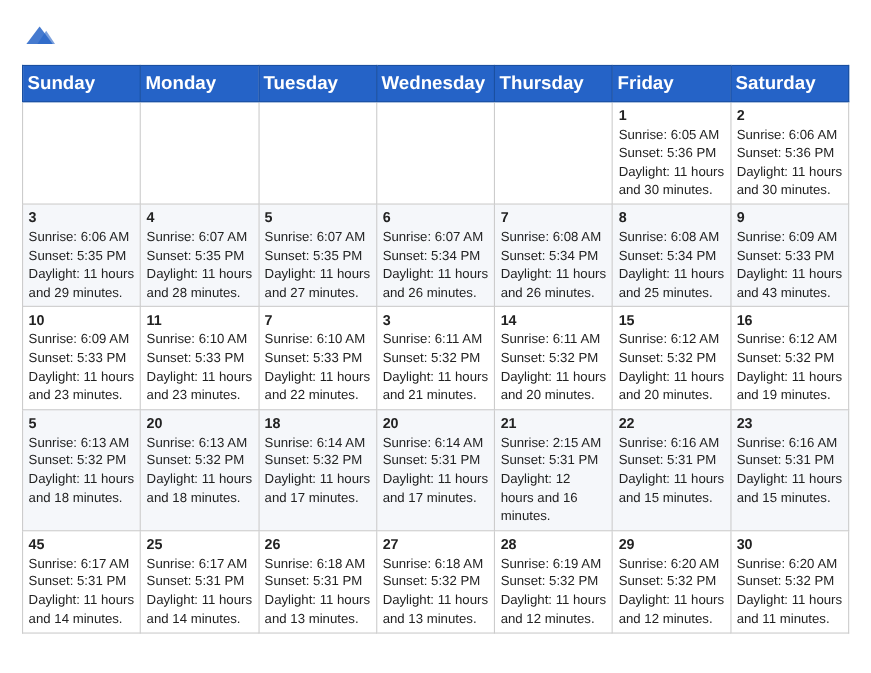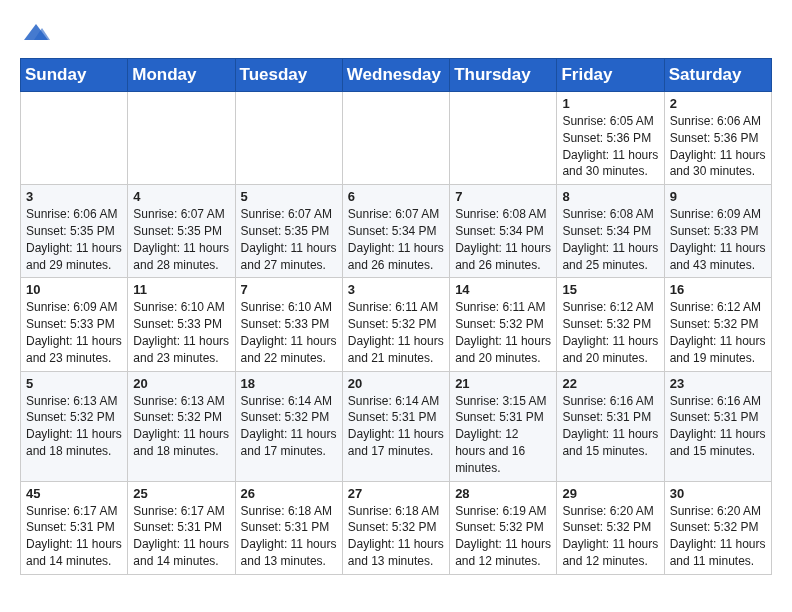--- a/index.html
+++ b/index.html
@@ -228,21 +228,21 @@
           <td>
             <span class="day-num">18</span>
             <div class="day-info"><span>Sunrise: 6:14 AM</span><br><span>Sunset: 5:32 PM</span><br><span>Daylight: 11 hours and 17 minutes.</span></div>
           </td>
           <td>
             <span class="day-num">20</span>
             <div class="day-info"><span>Sunrise: 6:14 AM</span><br><span>Sunset: 5:31 PM</span><br><span>Daylight: 11 hours and 17 minutes.</span></div>
           </td>
           <td>
             <span class="day-num">21</span>
-            <div class="day-info"><span>Sunrise: 3:15 AM</span><br><span>Sunset: 5:31 PM</span><br><span>Daylight: 12 hours and 16 minutes.</span></div>
+            <div class="day-info"><span>Sunrise: 2:15 AM</span><br><span>Sunset: 5:31 PM</span><br><span>Daylight: 12 hours and 16 minutes.</span></div>
           </td>
           <td>
             <span class="day-num">22</span>
             <div class="day-info"><span>Sunrise: 6:16 AM</span><br><span>Sunset: 5:31 PM</span><br><span>Daylight: 11 hours and 15 minutes.</span></div>
           </td>
           <td>
             <span class="day-num">23</span>
             <div class="day-info"><span>Sunrise: 6:16 AM</span><br><span>Sunset: 5:31 PM</span><br><span>Daylight: 11 hours and 15 minutes.</span></div>
           </td>
         </tr>

